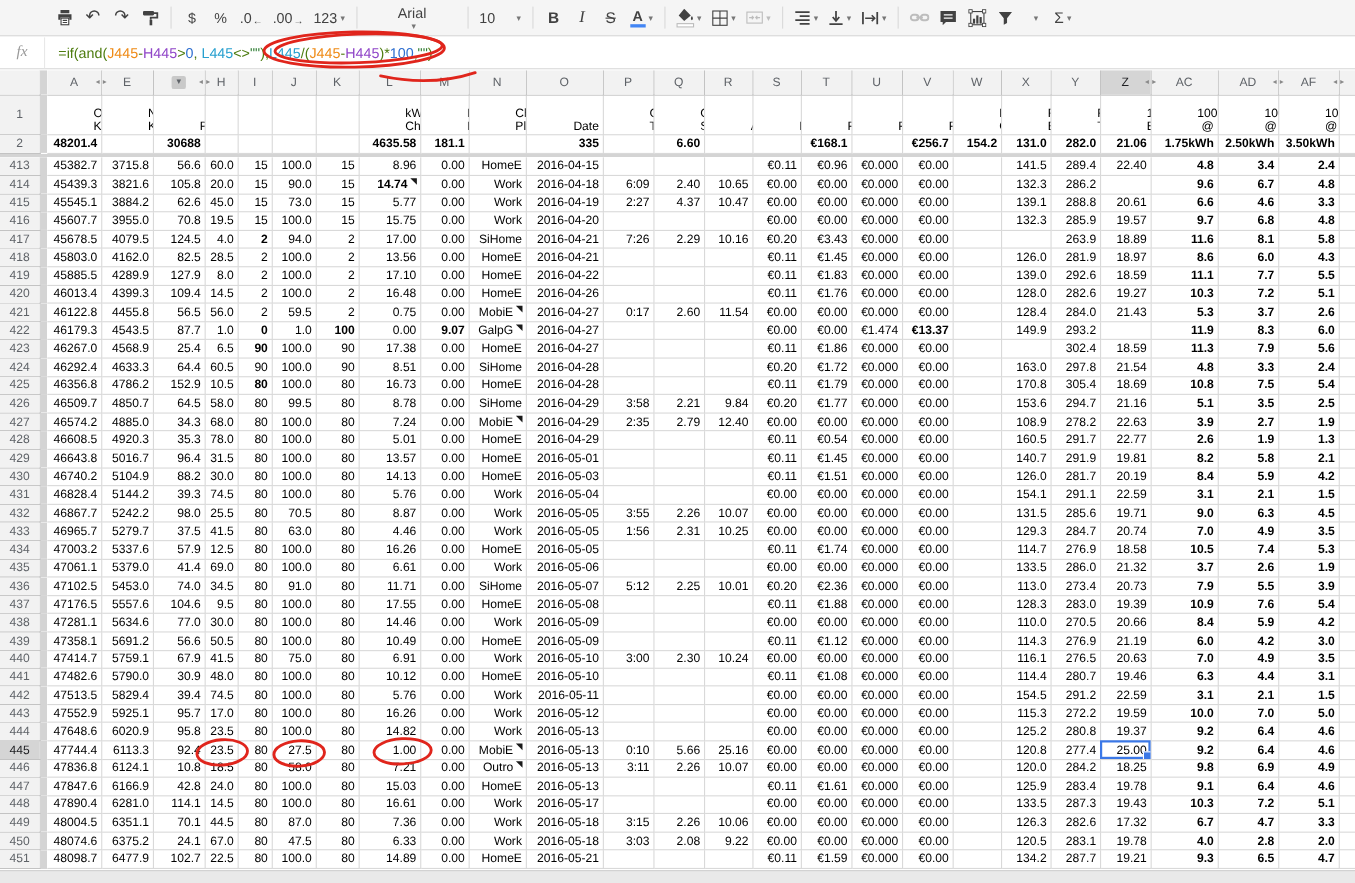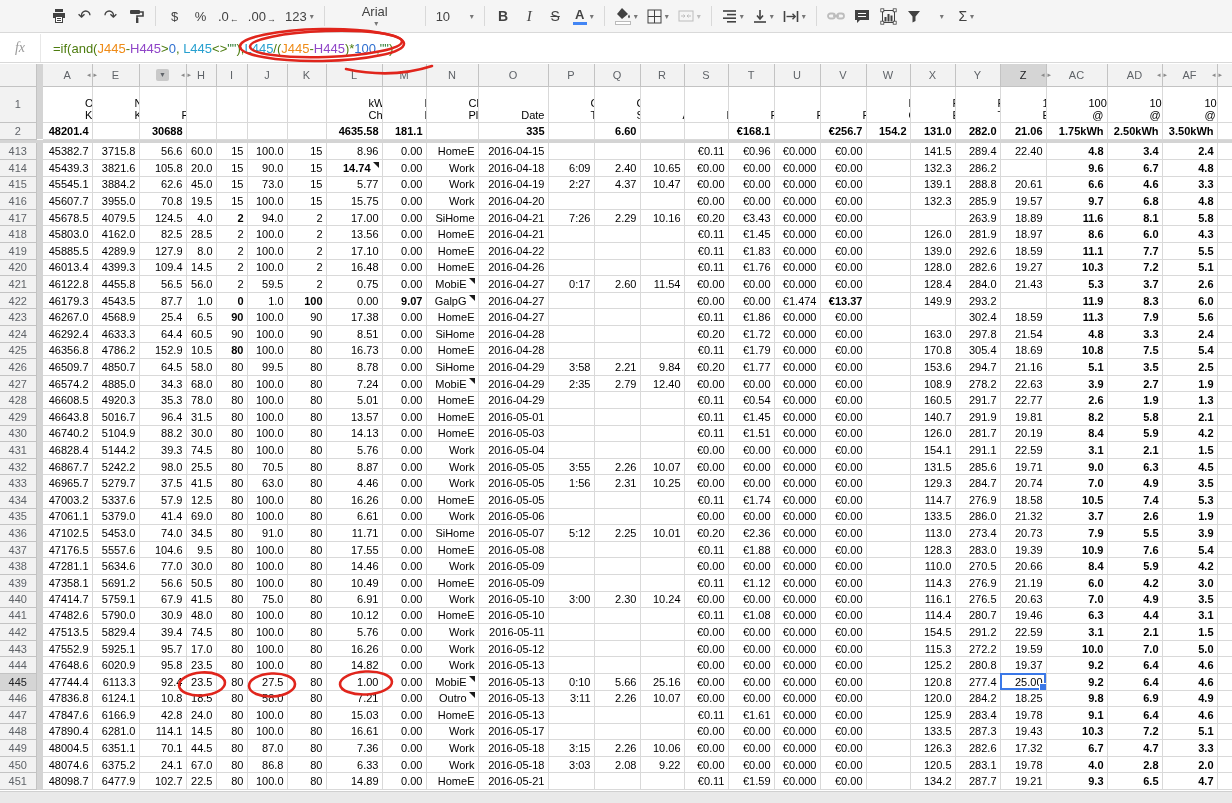--- a/index.html
+++ b/index.html
@@ -1492,21 +1492,21 @@
           <td class="d"></td>
         </tr>
         <tr style="height:16.6px">
           <td class="hd">450</td>
           <td class="frz"></td>
           <td class="d cb">48074.6</td>
           <td class="d ck">6375.2</td>
           <td class="d cb">24.1</td>
           <td class="d ck">67.0</td>
           <td class="d cb">80</td>
-          <td class="d ck">86.8</td>
+          <td class="d ck">47.5</td>
           <td class="d cb">80</td>
           <td class="d ck">6.33</td>
           <td class="d ck">0.00</td>
           <td class="d ck al">Work</td>
           <td class="d ck al">2016-05-18</td>
           <td class="d ck ac">3:03</td>
           <td class="d cb">2.08</td>
           <td class="d cb">9.22</td>
           <td class="d cb">€0.00</td>
           <td class="d cb">€0.00</td>

